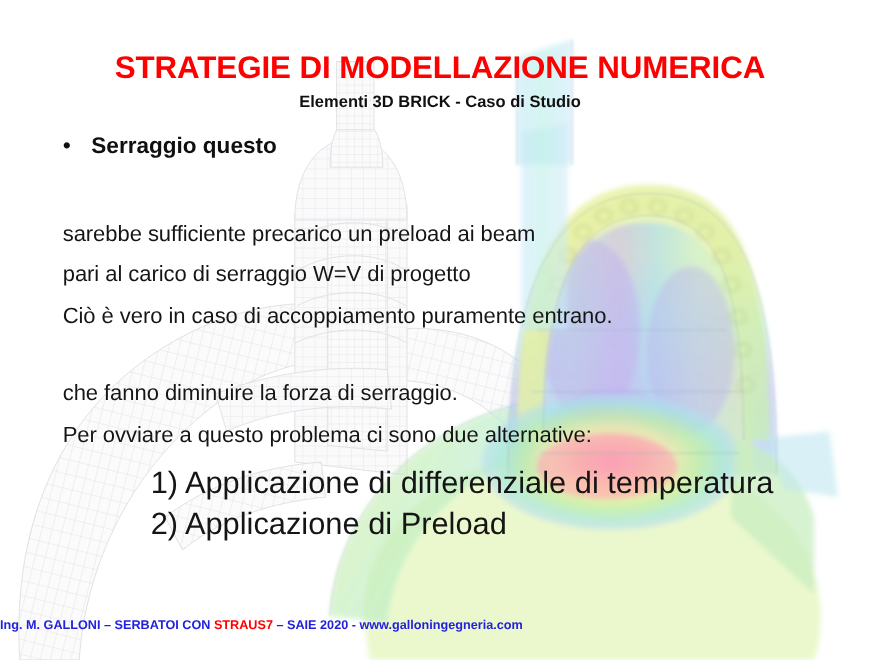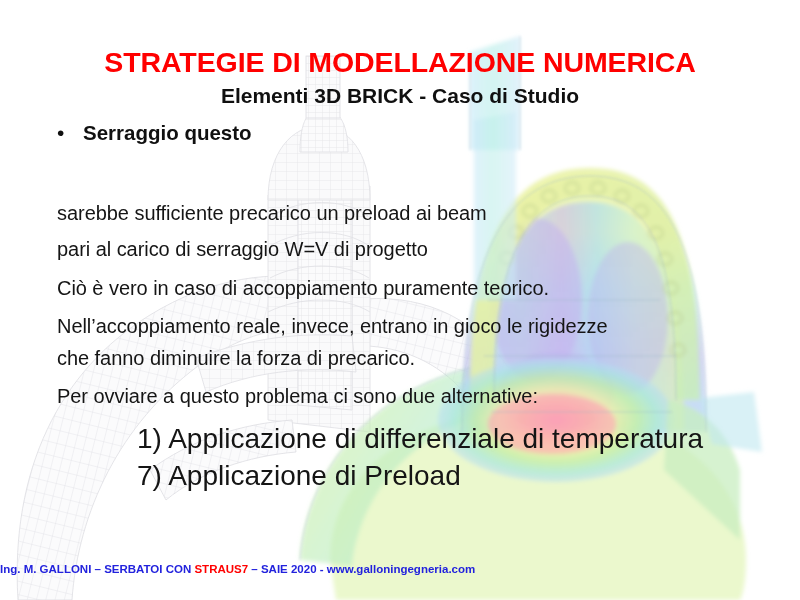--- a/index.html
+++ b/index.html
@@ -42,21 +42,21 @@
     font-weight: bold;
     color: #FF0000;
     letter-spacing: -0.1px;
     white-space: nowrap;
   }
   .slide-subtitle {
     position: absolute;
     left: 0; top: 84px;
     width: 800px;
     text-align: center;
-    font-size: 21px;
+    font-size: 15px;
     font-weight: bold;
     color: #101010;
     white-space: nowrap;
   }
 
   .bullet-row {
     position: absolute;
     left: 57px; top: 121px;
     display: flex;
     align-items: baseline;
@@ -260,26 +260,25 @@
 
     <div class="slide-subtitle">Elementi 3D BRICK - Caso di Studio</div>
 
     <div class="bullet-row">
       <span class="bullet-dot">•</span>
       <span class="bullet-label">Serraggio questo</span>
     </div>
 
     <div class="body-line" style="top:202px">sarebbe sufficiente precarico un preload  ai beam</div>
     <div class="body-line" style="top:238px">pari al carico di serraggio W=V di progetto</div>
-    <div class="body-line" style="top:277px">Ciò è vero in caso di accoppiamento puramente teorico.</div>
-    <div class="body-line" style="top:315px">Nell’accoppiamento reale, invece, entrano in gioco le rigidezze</div>
-    <div class="body-line" style="top:347px">che fanno diminuire la forza di precarico.</div>
+    <div class="body-line" style="top:277px">Ciò è vero in caso di accoppiamento puramente entrano.</div>
+    <div class="body-line" style="top:347px">che fanno diminuire la forza di serraggio.</div>
     <div class="body-line" style="top:385px">Per ovviare a questo problema ci sono due alternative:</div>
 
     <div class="num-line" style="top:423px">1) Applicazione di differenziale di temperatura</div>
-    <div class="num-line" style="top:460px">7) Applicazione di Preload</div>
+    <div class="num-line" style="top:460px">2) Applicazione di Preload</div>
 
     <div class="slide-footer">
       <span>Ing. M. GALLONI – SERBATOI  CON  </span><span class="hl">STRAUS7</span><span> – SAIE 2020 - www.galloningegneria.com</span>
     </div>
 
   </div>
 </div>
 
 </body></html>

